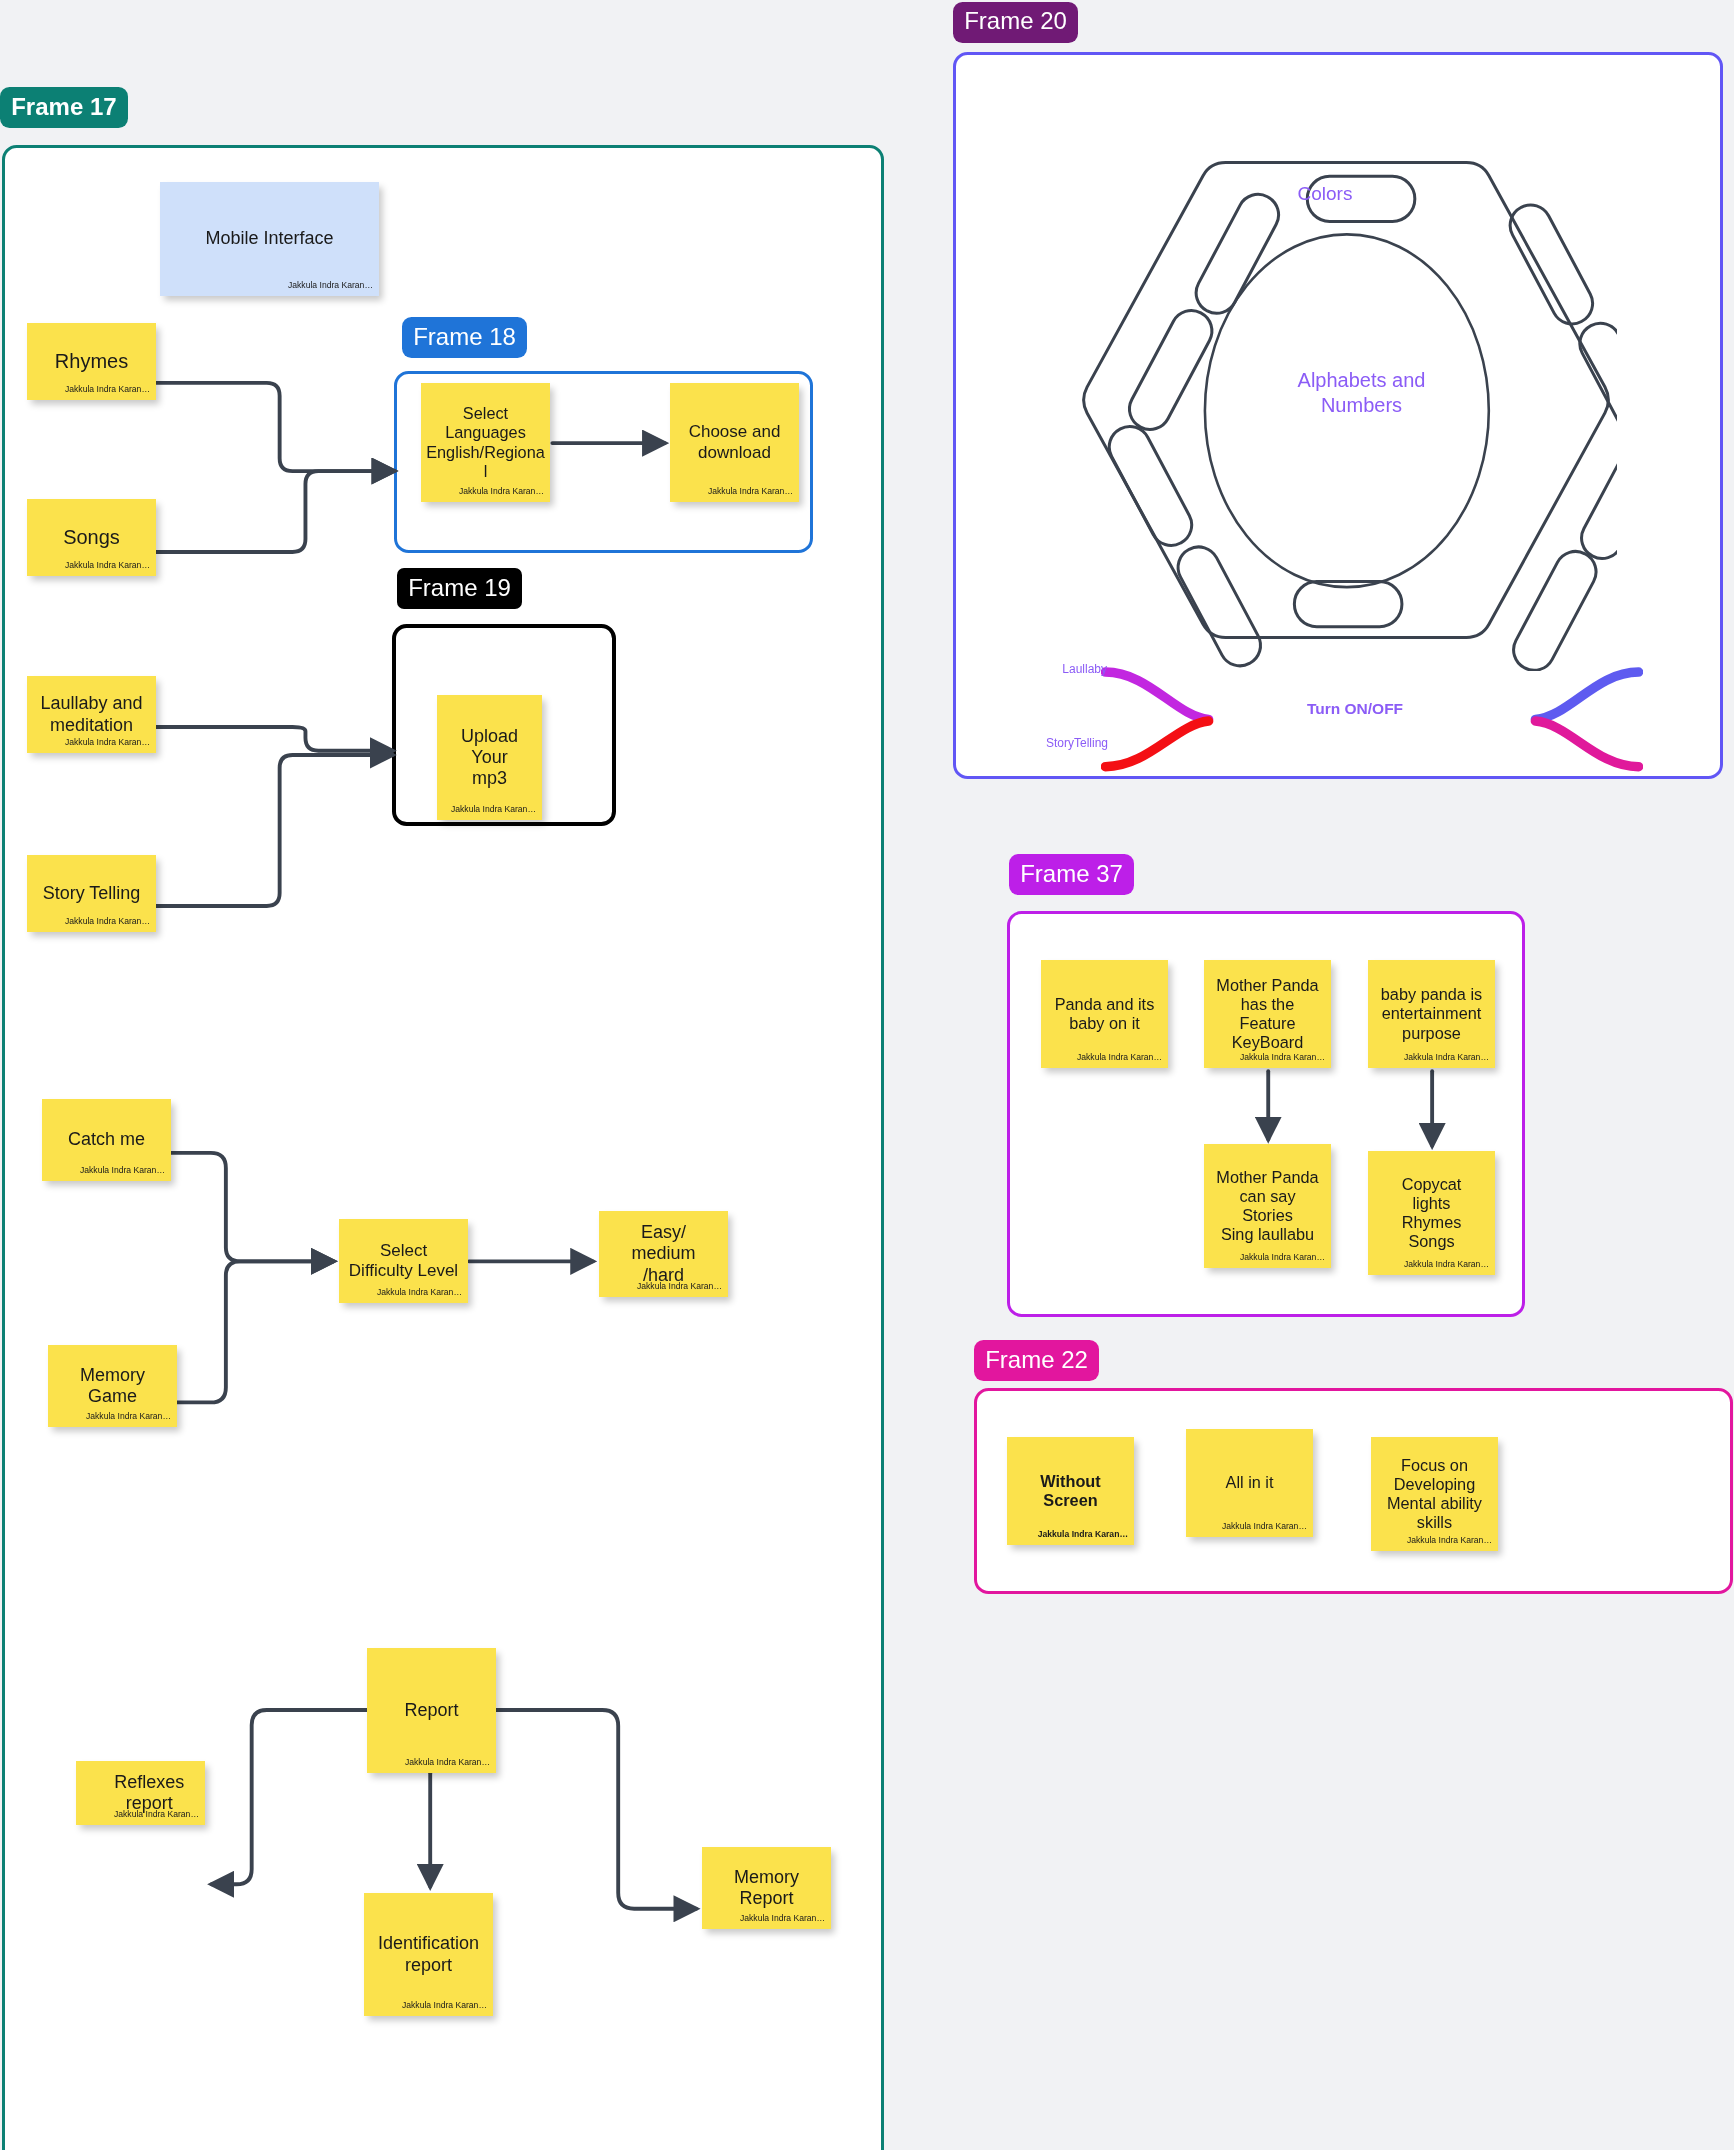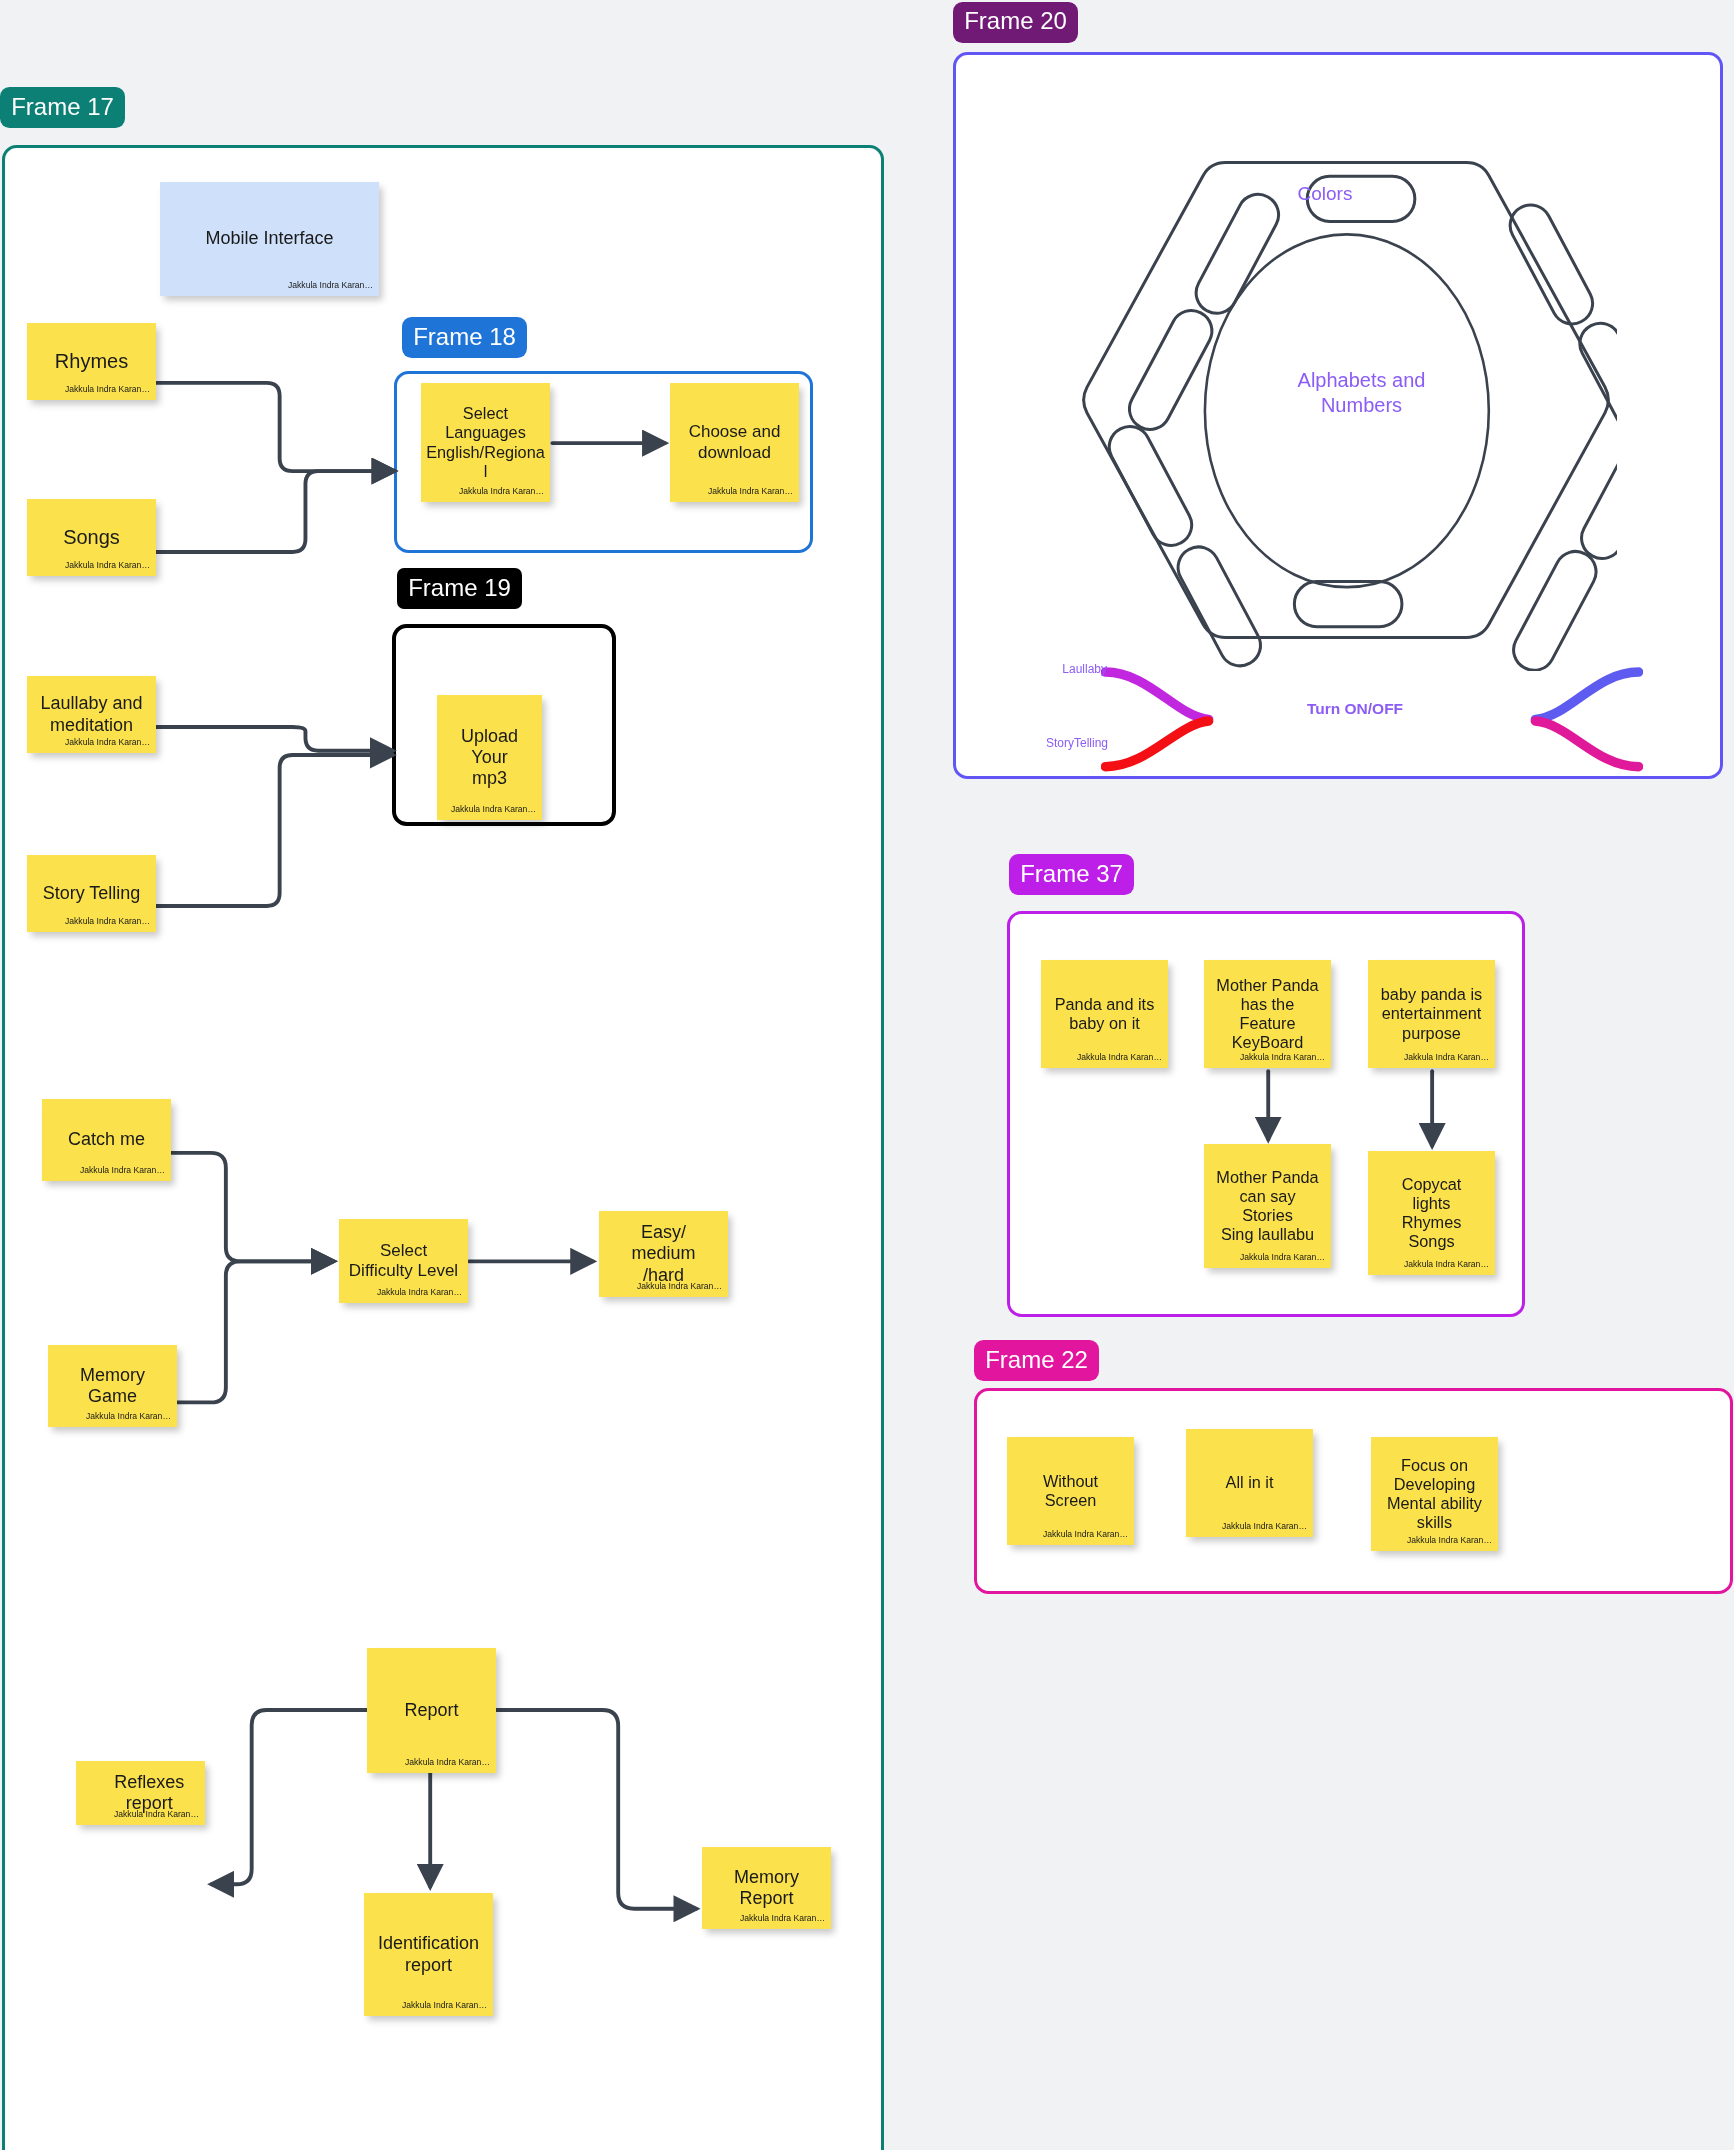--- a/index.html
+++ b/index.html
@@ -72,21 +72,21 @@
     text-align: center;
     color: #8b5cf6;
     z-index: 16;
   }
 </style>
 </head>
 <body>
 
 <div id="board">
 
-  <div class="frame-label" style="left:0px; top:87px; background:#0C8074;">Frame 17</div>
+  <div class="frame-label" style="left:0px; top:87px; background:#0C8074;font-weight:bold;">Frame 17</div>
   <div class="frame-box" style="left:1.7px; top:145px; width:882px; height:2352px; border-width:3.9px; border-color:#0C8074;"></div>
 
   <div class="sticky blue" style="left:160px; top:182px; width:219px; height:114px;">
     <div class="body" style="font-size:18px;">Mobile Interface</div>
     <div class="author">Jakkula Indra Karan…</div>
   </div>
 
   <div class="sticky" style="left:27px; top:323px; width:129px; height:77px;">
     <div class="body" style="font-size:20px;">Rhymes</div>
     <div class="author">Jakkula Indra Karan…</div>
@@ -263,21 +263,21 @@
     <div class="body" style="font-size:16.3px;">Copycat
 lights
 Rhymes
 Songs</div>
     <div class="author">Jakkula Indra Karan…</div>
   </div>
 
   <div class="frame-label" style="left:974px; top:1340px; background:#E2169E;">Frame 22</div>
   <div class="frame-box" style="left:974px; top:1388px; width:759px; height:206px; border-width:3.9px; border-color:#E2169E;"></div>
 
-  <div class="sticky" style="left:1007px; top:1437px; width:127px; height:108px;">
+  <div class="sticky" style="left:1007px; top:1437px; width:127px; height:108px;font-weight:bold;">
     <div class="body" style="font-size:16.3px;">Without
 Screen</div>
     <div class="author">Jakkula Indra Karan…</div>
   </div>
 
   <div class="sticky" style="left:1186px; top:1429px; width:127px; height:108px;">
     <div class="body" style="font-size:16.3px;">All in it</div>
     <div class="author">Jakkula Indra Karan…</div>
   </div>
 

